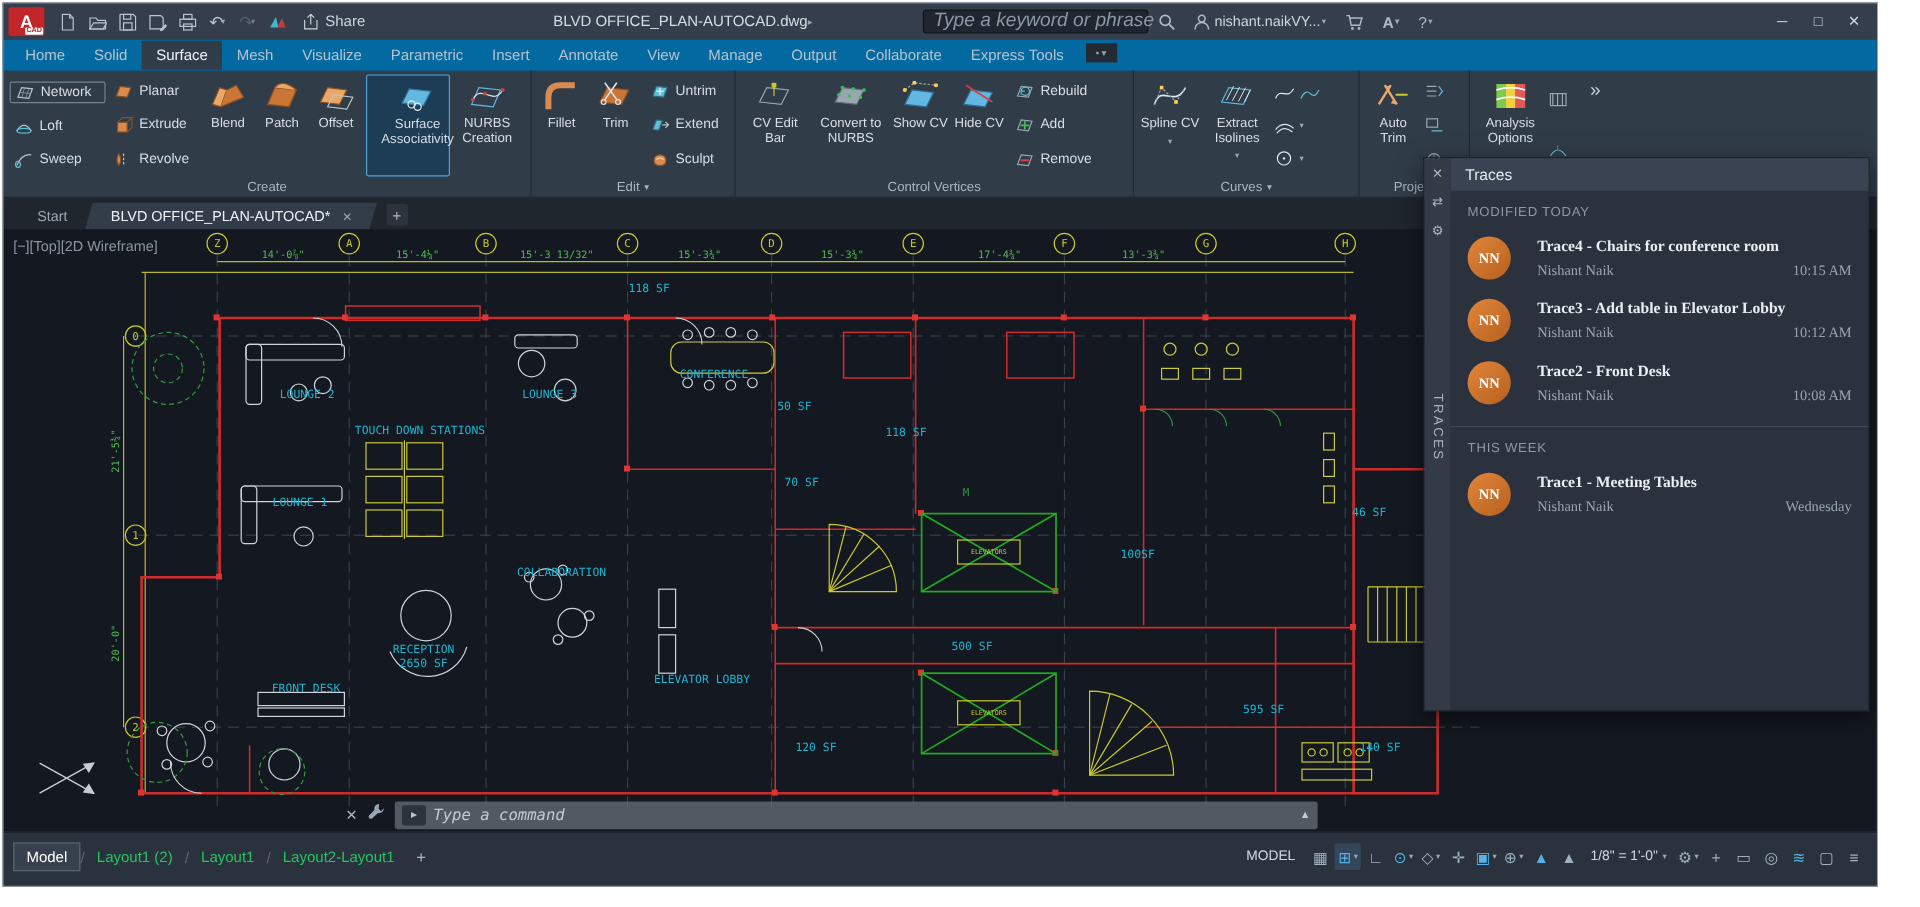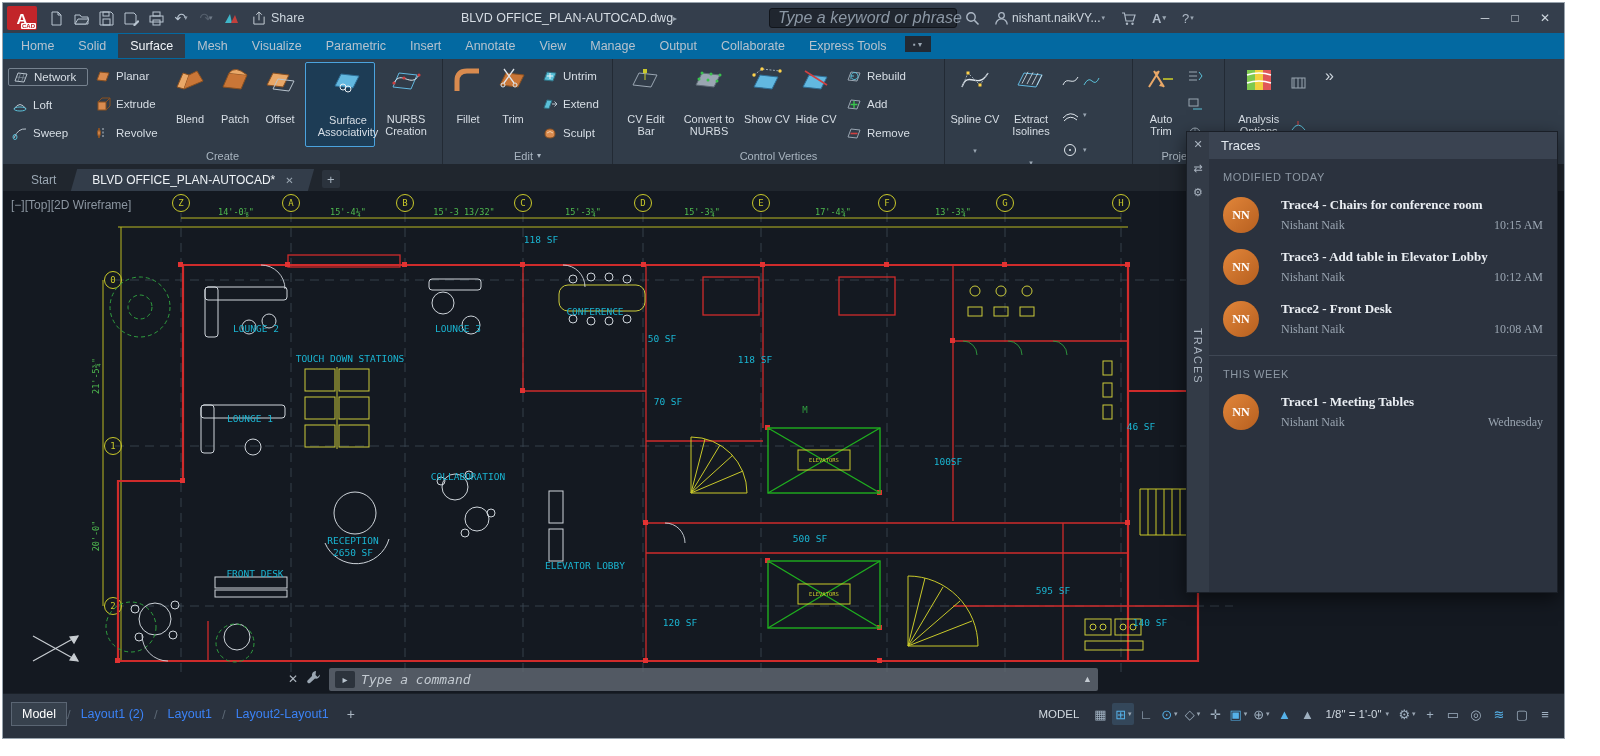--- a/index.html
+++ b/index.html
@@ -36,21 +36,21 @@
   
   .ribbon { position:absolute; top:56px; left:0; right:0; height:105px; background:#313c49; display:flex; }
   .panel { display:flex; flex-direction:column; border-right:1px solid #222a34; }
   .pbody { flex:1; display:flex; align-items:stretch; padding:3px 5px 0 5px; gap:3px; }
   .plabel { height:17px; text-align:center; color:#a9b5c0; font-size:11px; line-height:16px; display:flex; align-items:center; justify-content:center; gap:4px; }
   .plabel .car { font-size:8px; }
   .scol { display:flex; flex-direction:column; justify-content:space-around; }
   .sbtn { display:flex; align-items:center; gap:5px; font-size:11.5px; color:#d7dee5; padding:1px 4px; white-space:nowrap; }
   .sbtn svg { width:16px; height:14px; flex:none; }
   .sbtn.outlined { border:1px solid #76828f; border-radius:2px; }
-  .bbtn { width:48px; display:flex; flex-direction:column; align-items:center; justify-content:flex-start; text-align:center; font-size:11px; line-height:12px; color:#d7dee5; padding-top:5px; gap:20px; }
+  .bbtn { width:48px; display:flex; flex-direction:column; align-items:center; justify-content:flex-start; text-align:center; font-size:11px; line-height:12px; color:#d7dee5; padding-top:5px; gap:4px; }
   .bbtn svg { width:30px; height:26px; flex:none; }
   .bbtn .car { font-size:7px; color:#9aa6b2; }
   .bbtn.sel { background:#1d3c55; border:1px solid #4ba3de; border-radius:2px; }
   .igrid { display:flex; flex-direction:column; justify-content:space-around; padding:2px 0; }
   .irow { display:flex; align-items:center; gap:4px; }
   .irow svg { width:17px; height:14px; }
   .irow .car { font-size:7px; color:#9aa6b2; }
   .chevrons { color:#cdd5dd; font-size:16px; padding:8px 8px 0 4px; }
 
   
@@ -78,21 +78,21 @@
   .cmd-x { color:#aeb6bf; font-size:12px; }
   .cmd-wrench svg { width:15px; height:15px; }
   .cmd-box { flex:1; height:23px; background:rgba(96,104,114,.82); border-radius:2px; display:flex; align-items:center; padding:0 6px; gap:6px; }
   .cmd-prompt-ic { width:20px; height:17px; background:#2c333c; border-radius:2px; color:#b9c4ce; font-size:10px; display:flex; align-items:center; justify-content:center; }
   .cmd-box input { flex:1; background:transparent; border:none; outline:none; color:#d8dde2; font-size:13px; font-style:italic; font-family:"DejaVu Sans Mono", monospace; }
   .cmd-box input::placeholder { color:#c3cad1; font-style:italic; }
   .cmd-up { color:#c3cad1; font-size:9px; }
 
   
   .bottombar { position:absolute; top:690px; left:0; right:0; height:47px; background:#2a323e; border-top:1px solid #1b2129; display:flex; align-items:center; padding:0 8px 6px 8px; }
-  .ltab { font-size:12.5px; color:#3b82f6; padding:4px 10px; }
+  .ltab { font-size:12.5px; color:#22c55e; padding:4px 10px; }
   .ltab.active { background:#37414d; border:1px solid #5a6573; color:#fff; }
   .lsep { color:#5a6673; font-size:13px; }
   .ltab-plus { color:#aab6c2; font-size:14px; margin-left:8px; }
   .status { margin-left:auto; display:flex; align-items:center; gap:1px; }
   .model-lbl { color:#d2dae1; font-size:11.5px; padding:3px 9px; }
   .sic { min-width:22px; height:22px; display:flex; align-items:center; justify-content:center; color:#9fb0c0; font-size:13px; padding:0 2px; }
   .sic.on { color:#55b1e8; }
   .sic.box { background:#34475a; border-radius:2px; }
   .sic .car { font-size:7px; margin-left:2px; color:#9aa6b2; }
   .scale-lbl { color:#cfd7df; font-size:11.5px; padding:0 6px; display:flex; align-items:center; gap:4px; }

